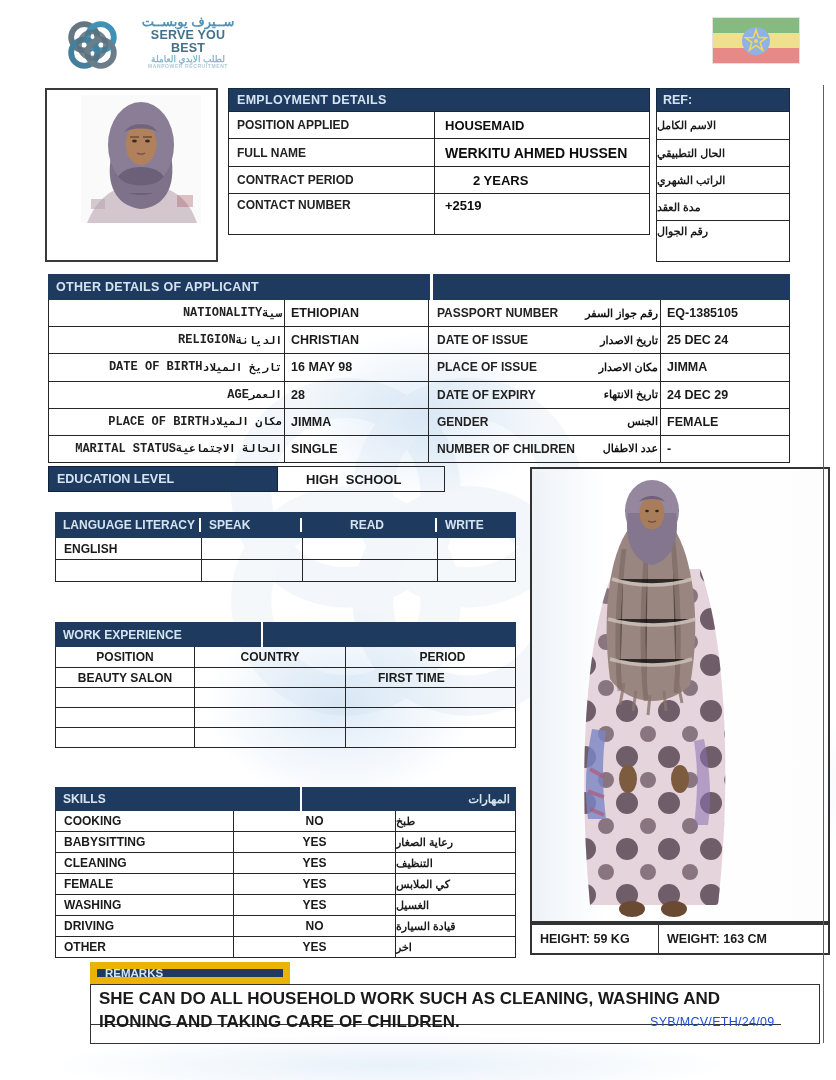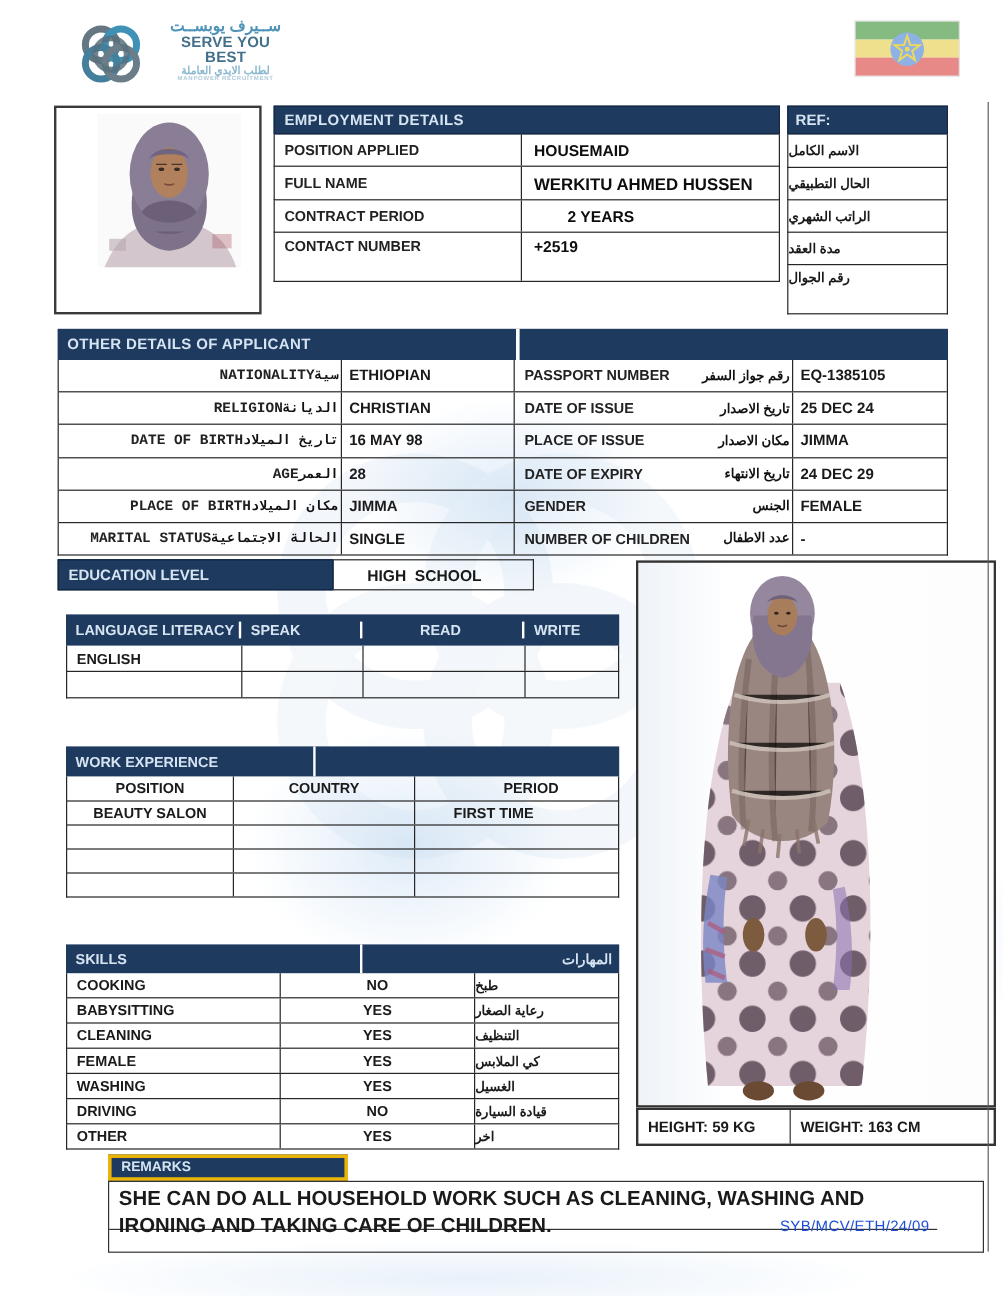--- a/index.html
+++ b/index.html
@@ -99,21 +99,21 @@
   .skc1 { width:162px; justify-content:center; font-size:12px; font-weight:bold; }
   .skc2 { flex:1; justify-content:flex-end; padding-right:6px; font-size:11px; font-weight:bold; direction:rtl; }
 
   
   .hw { position:absolute; left:530px; top:923px; width:300px; height:32px; display:flex; border:2px solid #333; background:#fff; }
   .hw > div { display:flex; align-items:center; padding-left:8px; font-size:12.5px; font-weight:bold; }
   .hw .hw-l { width:127px; border-right:1.5px solid #333; }
   .hw .hw-r { flex:1; }
 
   
-  .rem-tab { position:absolute; left:90px; top:962px; width:200px; height:22px; font-size:11.5px; padding-left:8px; border:3px solid #eab308; }
+  .rem-tab { position:absolute; left:90px; top:962px; width:200px; height:22px; font-size:11.5px; padding-left:8px; border:7px solid #eab308; }
   .rem-box { position:absolute; left:90px; top:984px; width:730px; height:60px; border:1.5px solid #333; background:transparent; }
   .rem-text { height:40px; border-bottom:1.5px solid #333; padding:3px 8px; font-size:17px; font-weight:bold; line-height:1.35; width:690px; }
   .rem-text span { display:inline-block; max-width:655px; }
   .doc-code { position:absolute; left:650px; top:1015px; font-size:12.5px; font-weight:normal; color:#1d4ed8; letter-spacing:0.3px; }
 
   .page-edge { position:absolute; left:823px; top:85px; height:958px; border-left:1.5px solid #5f5f5f; }
 </style>
 </head>
 <body>
 

